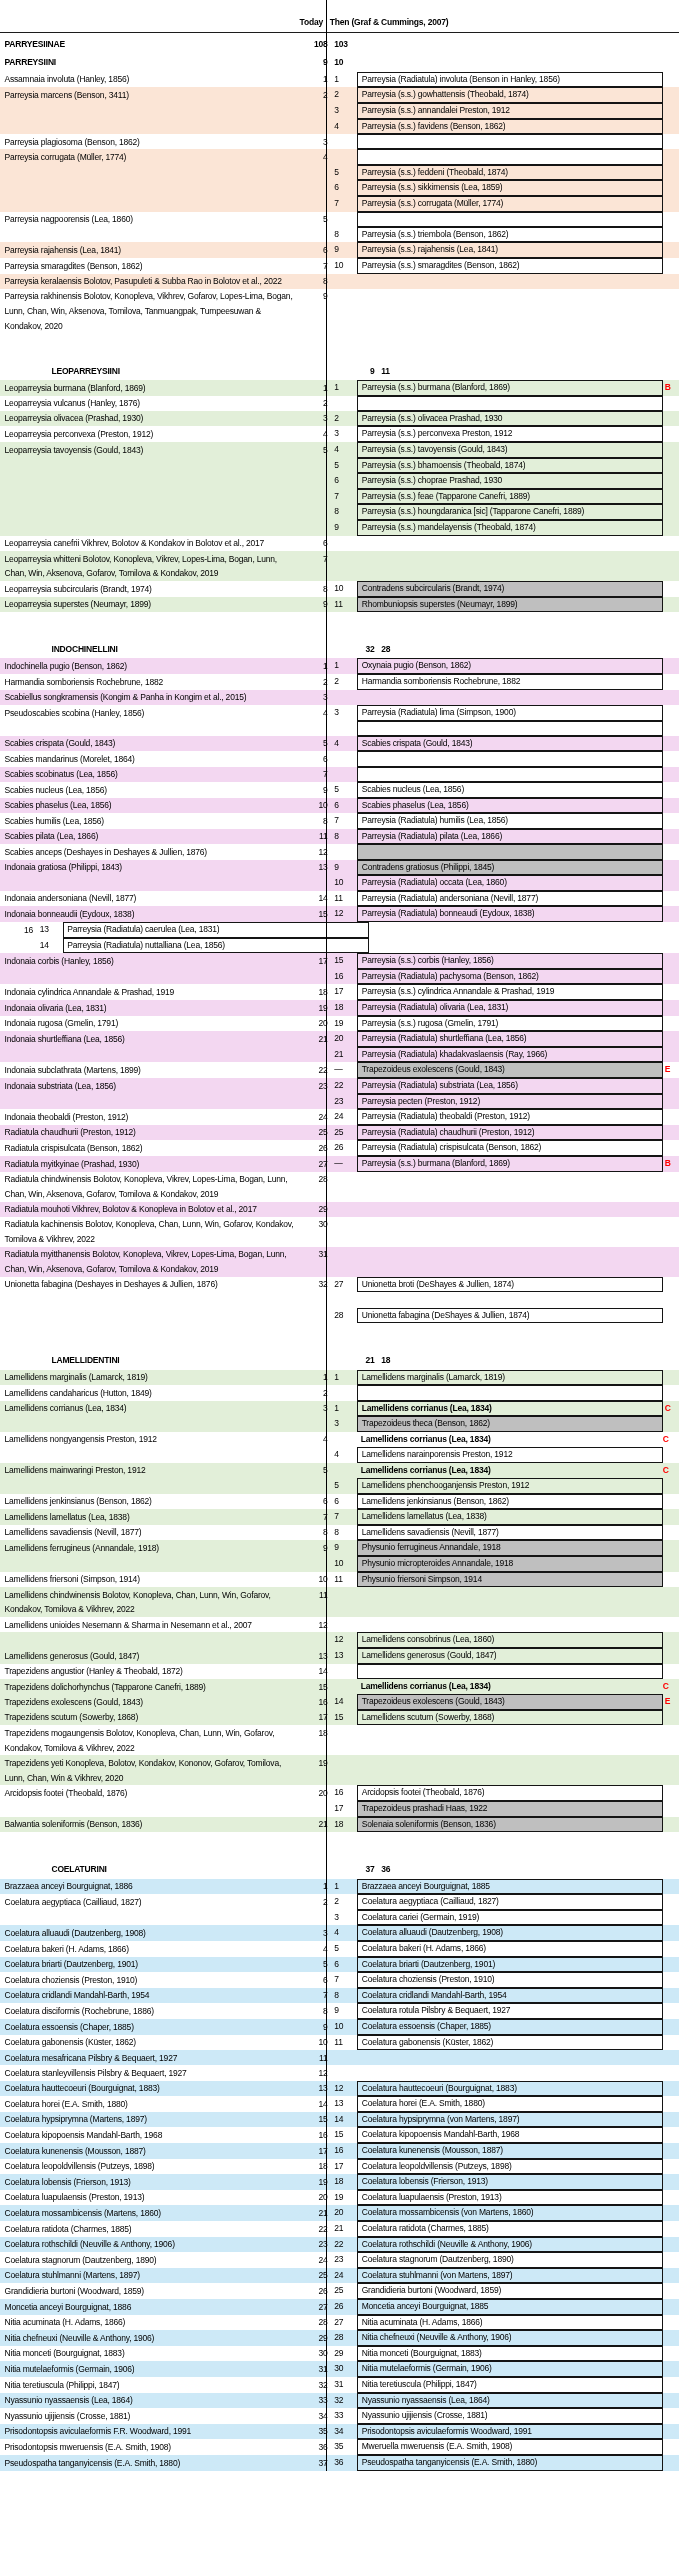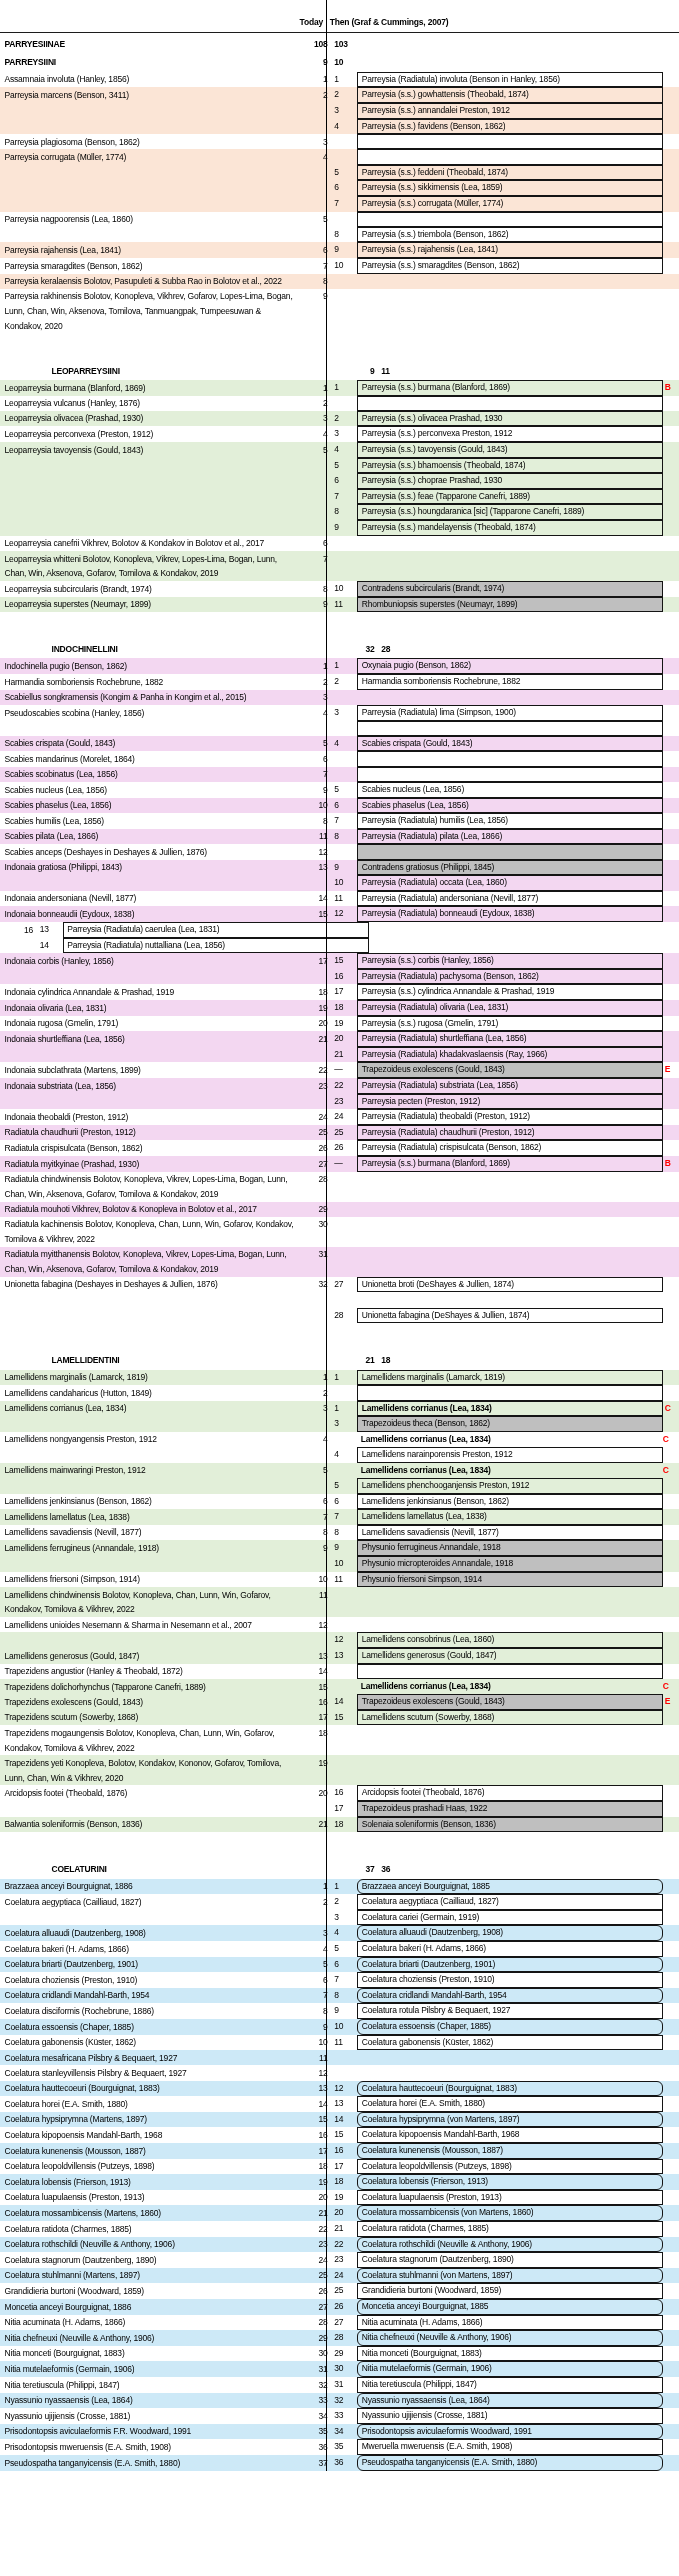--- a/index.html
+++ b/index.html
@@ -32,21 +32,21 @@
   .bgp{background:var(--pink);}
   .bgb{background:var(--blue);}
   .rg{flex:1;display:flex;flex-direction:column;}
   .eline{display:flex;min-height:15.3px;}
   .tn{width:23px;padding-left:4px;line-height:14.7px;}
   .ebox{width:297px;border:0.8px solid var(--border);padding:0 3.4px;line-height:13.6px;
         display:flex;align-items:center;background:#fff;}
   .ebox.fo{background:var(--peach);}
   .ebox.fg{background:var(--green);}
   .ebox.fp{background:var(--pink);}
-  .ebox.fb{background:var(--blue);border-radius:6px;}
+  .ebox.fb{background:var(--blue);}
   .ebox.fw{background:#fff;}
   .ebox.gray{background:var(--gray);}
   .ebox.plain{border:none;background:transparent;}
   .bold-text{font-weight:700;}
   .mk{width:11.3px;color:var(--red);font-weight:700;padding-left:1.7px;line-height:14.7px;}
   .spacer-row{min-height:15.3px;}
 </style>
 </head>
 <body>
 

